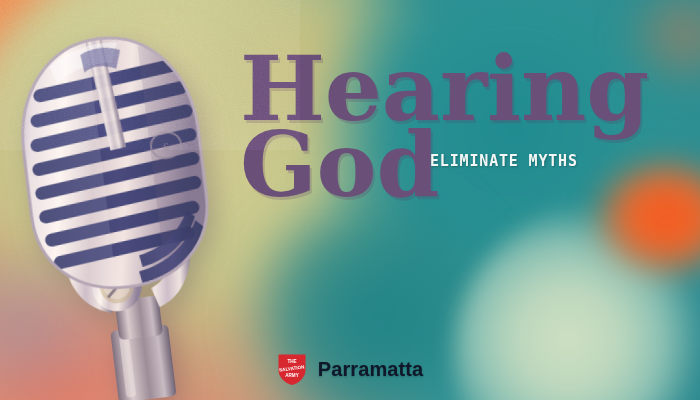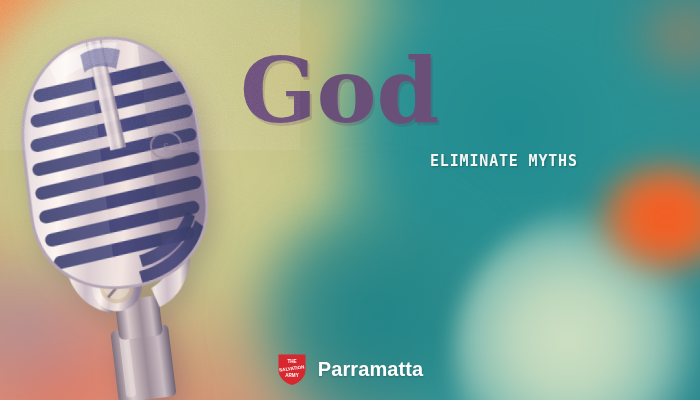--- a/index.html
+++ b/index.html
@@ -114,21 +114,21 @@
   .subtitle span{display:block;}
 
   
   .footer{
     position:absolute;left:0;right:0;bottom:14px;
     display:flex;align-items:center;justify-content:center;gap:11px;
   }
   .shield{position:relative;width:30px;height:33px;}
   .brand{
     font-family:"Liberation Sans",sans-serif;font-weight:700;
-    font-size:20px;color:#ffffff;letter-spacing:.005em;
+    font-size:20px;color:#0f172a;letter-spacing:.005em;
     text-shadow:0 1px 2px rgba(20,60,60,.35);
   }
 </style>
 </head>
 <body>
 
 <div id="poster">
 
   <div class="bg bg-base"></div>
   <div class="blob-olive"></div>
@@ -225,20 +225,21 @@
       <path d="M112 8 C163 8 200 52 200 112 L200 176 C200 226 163 258 112 258
                C61 258 24 226 24 176 L24 112 C24 52 61 8 112 8 Z" fill="none" stroke="#b5a6b5" stroke-width="3"></path>
 
       <path d="M60 30 C80 16 108 10 130 14 L122 34 C102 30 80 36 66 48 Z" fill="#ffffff" opacity=".45"></path>
 
       <path d="M92 22 C104 16 120 16 132 22 L126 40 C114 34 102 34 94 40 Z" fill="#4a4a8c" opacity=".55"></path>
     </svg>
   </div>
 
   <div class="title">
+    <span class="l1">Hearing</span>
     <span class="l2">God</span>
   </div>
 
   <div class="subtitle">
     <span>Eliminate Myths</span>
   </div>
 
   <div class="footer">
     <div class="shield">
       <svg viewBox="0 0 30 33" width="30" height="33" xmlns="http://www.w3.org/2000/svg">

